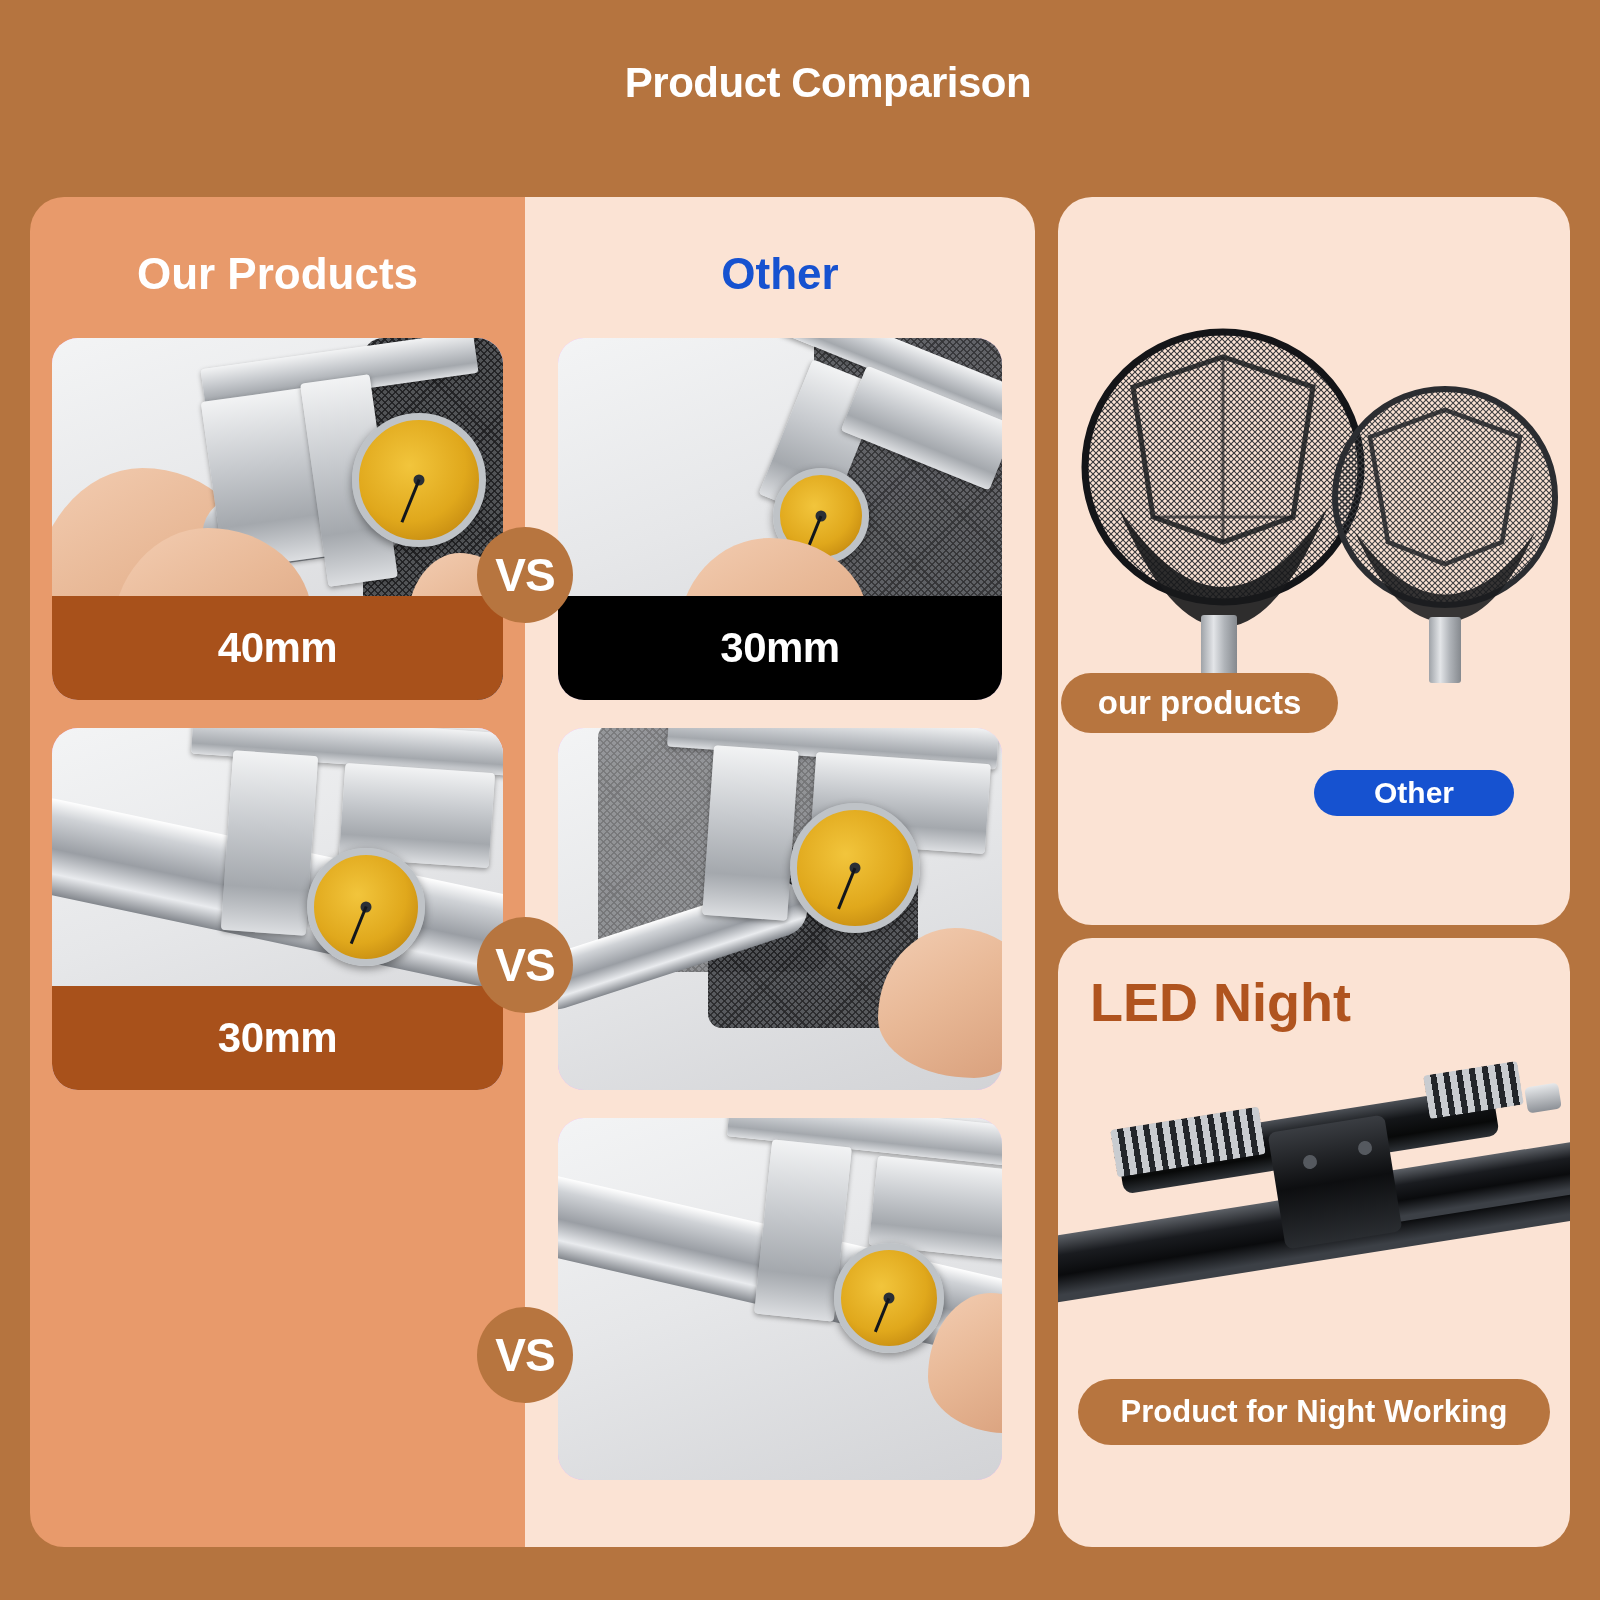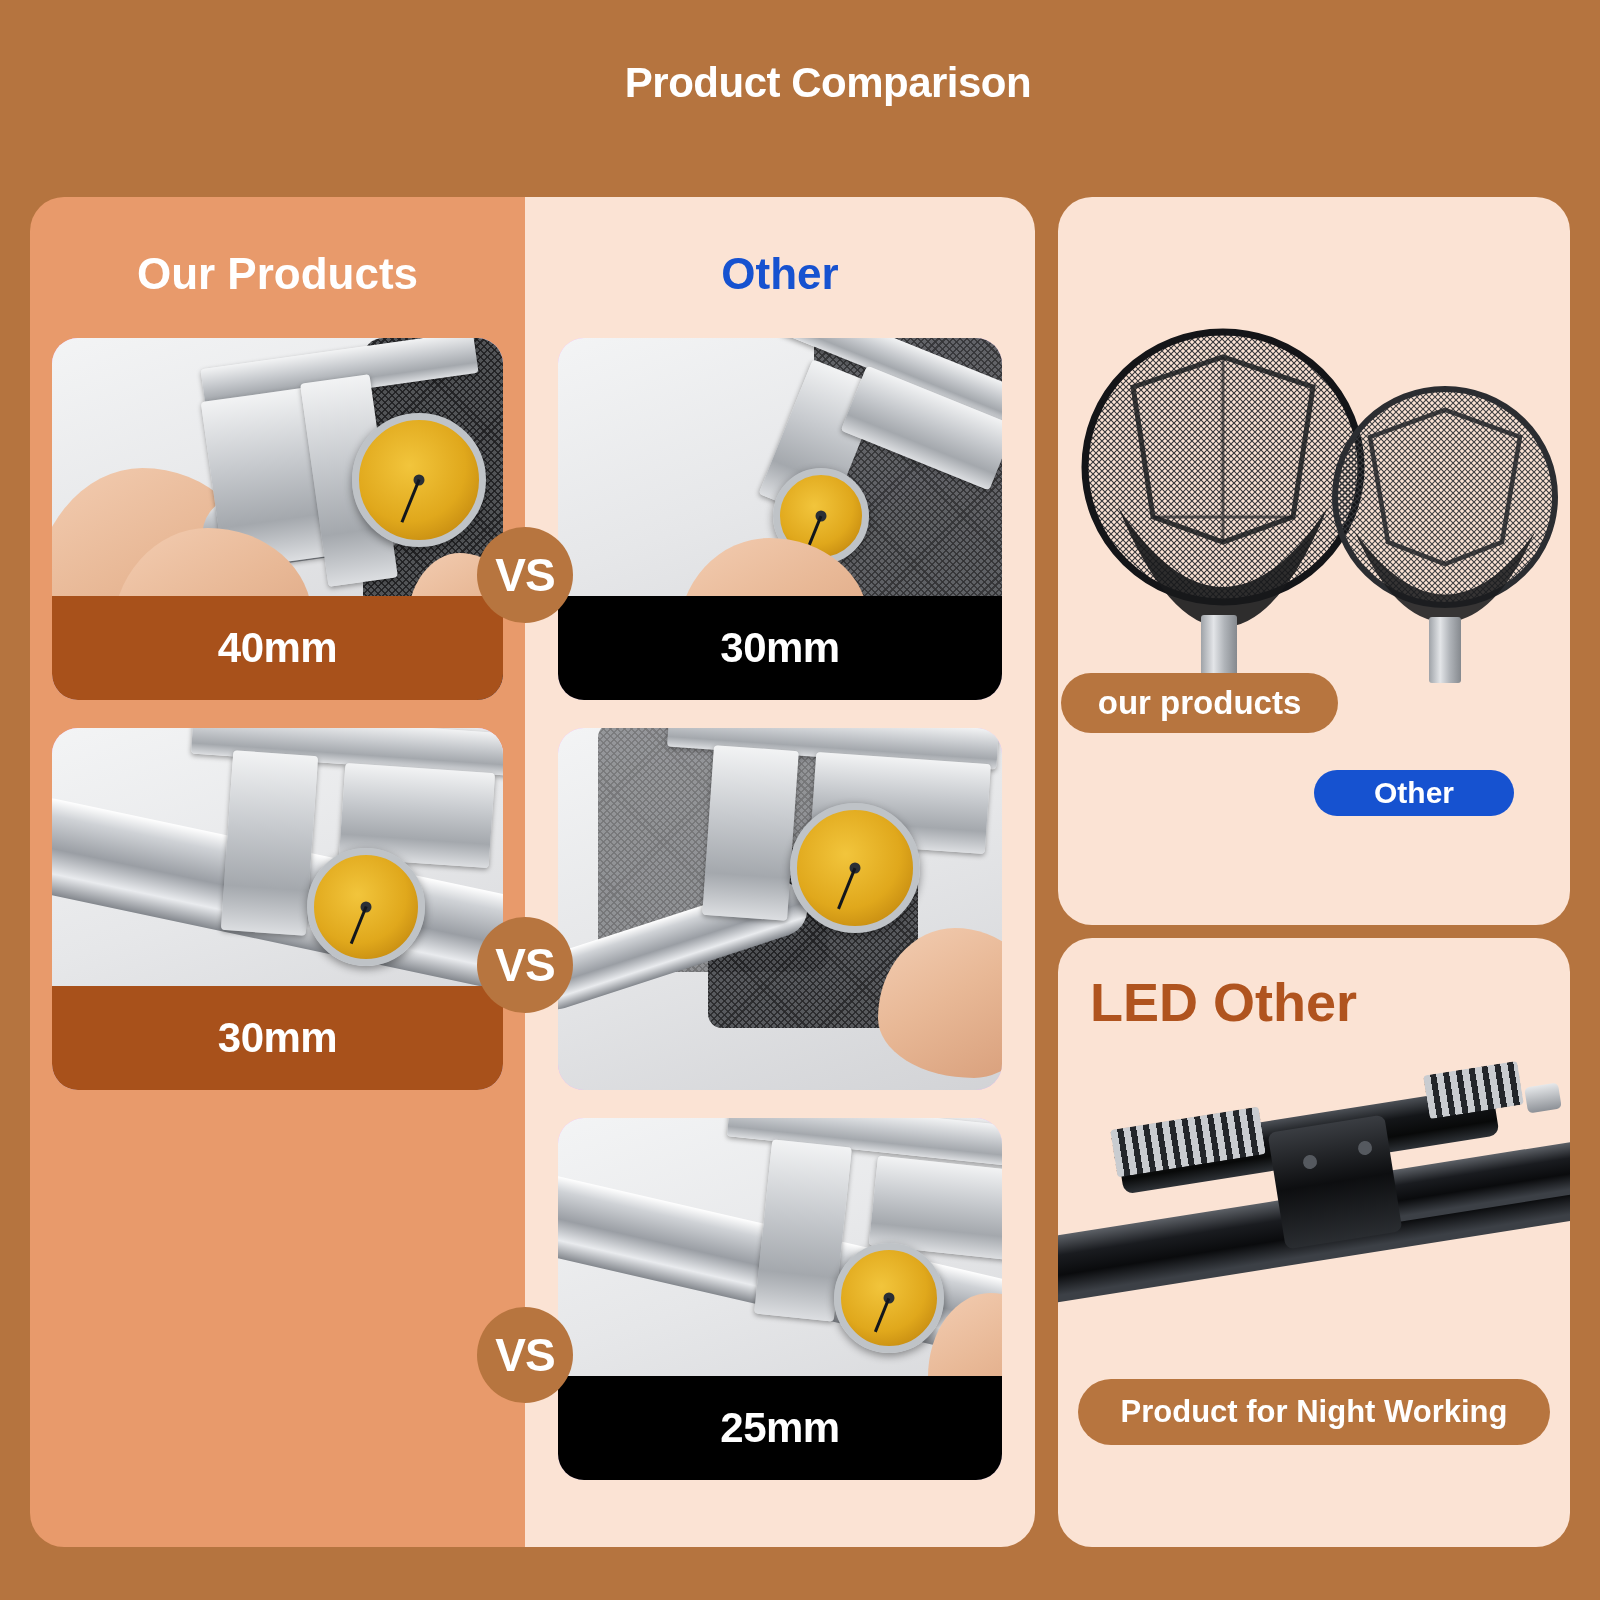--- a/index.html
+++ b/index.html
@@ -330,21 +330,20 @@
           <div class="shot-bg"></div>
           <div class="tube" style="left:-60px;top:110px;width:560px;height:80px;transform:rotate(13deg);"></div>
           <div class="caliper-body" style="left:170px;top:-5px;width:320px;height:40px;transform:rotate(6deg);"></div>
           <div class="caliper-body" style="left:205px;top:25px;width:80px;height:175px;transform:rotate(6deg);"></div>
           <div class="caliper-body" style="left:315px;top:45px;width:145px;height:90px;transform:rotate(6deg);"></div>
           <div class="dial" style="left:276px;top:125px;width:110px;height:110px;">
             <div class="dial-hub"></div>
           </div>
           <div class="hand" style="left:370px;top:175px;width:130px;height:140px;"></div>
         </div>
-        <div class="caption cap-other">25mm</div>
       </div>
 
     </div>
   </div>
 
   <div class="vs" style="left:447px;top:330px;">VS</div>
   <div class="vs" style="left:447px;top:720px;">VS</div>
   <div class="vs" style="left:447px;top:1110px;">VS</div>
 </div>
 
@@ -380,21 +379,21 @@
     </svg>
   </div>
   <div class="net-handle" style="left:371px;top:420px;width:32px;height:66px;"></div>
 
   <div class="pill pill-other-net">Other</div>
 </div>
 
 <div class="pill pill-our-net">our products</div>
 
 <div class="right-card card-led">
-  <div class="led-title">LED Other</div>
+  <div class="led-title">LED Night</div>
 
   <div style="position:absolute;left:0;top:105px;width:512px;height:330px;overflow:hidden;">
 
     <div class="led-pole" style="left:-30px;top:150px;width:600px;height:66px;transform:rotate(-9deg);"></div>
     <div class="led-pole" style="left:230px;top:118px;width:330px;height:52px;transform:rotate(-9deg);"></div>
 
     <div class="led-torch" style="left:60px;top:72px;width:380px;height:50px;transform:rotate(-9deg);"></div>
     <div class="knurl" style="left:55px;top:75px;width:150px;height:48px;transform:rotate(-9deg);"></div>
     <div class="knurl" style="left:368px;top:25px;width:95px;height:44px;transform:rotate(-9deg);"></div>
 

